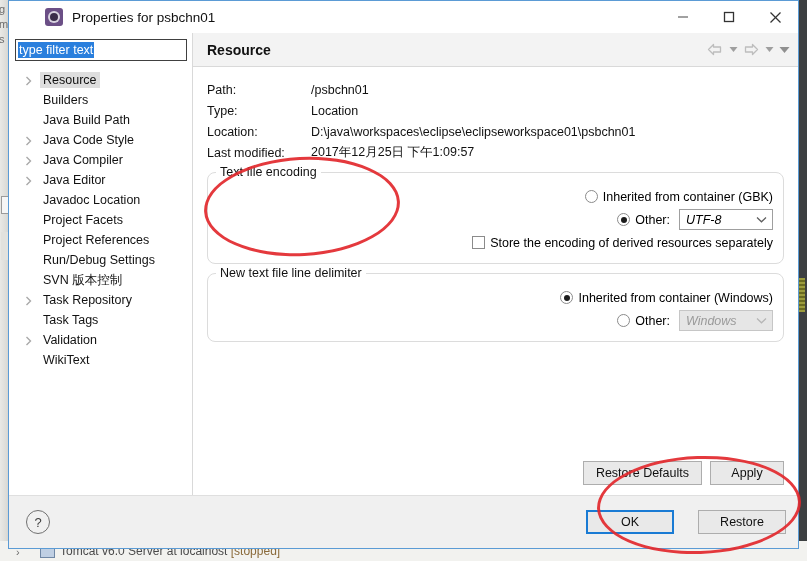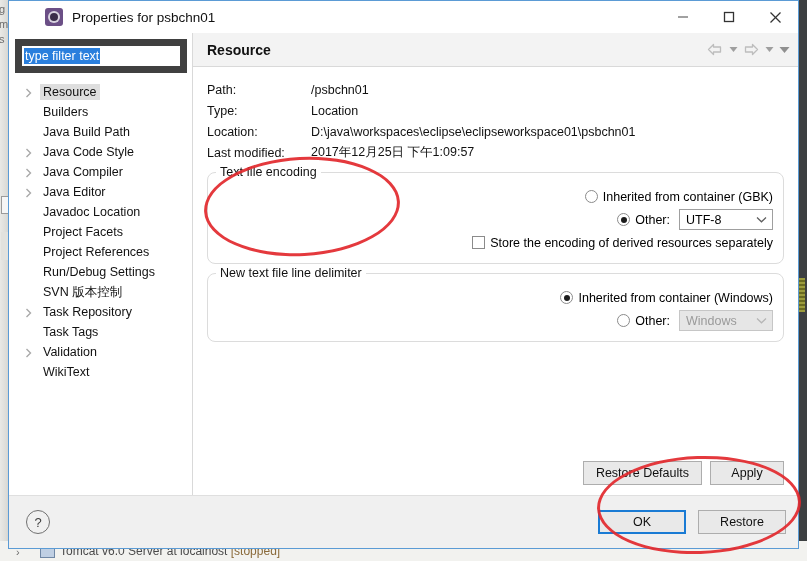--- a/index.html
+++ b/index.html
@@ -181,21 +181,21 @@
     border-right: 1px solid #d9d9d9;
     display: flex;
     flex-direction: column;
     background: #ffffff;
     padding: 6px 0 0 6px;
     box-sizing: border-box;
   }
   .filter-box {
     width: 172px;
     height: 20px;
-    border: 7px solid #404040;
+    border: 1px solid #404040;
     box-sizing: border-box;
     background: #fff;
     display: flex;
     align-items: center;
     padding: 10px 2px;
     flex: 0 0 auto;
   }
   .filter-sel {
     background: #2a7fdd;
     color: #ffffff;
@@ -343,20 +343,21 @@
     width: 94px; height: 21px;
     border: 1px solid #9f9f9f;
     background: #fff;
     display: flex;
     align-items: center;
     justify-content: space-between;
     padding: 0 5px 0 6px;
     box-sizing: border-box;
     font-size: 12.5px;
     margin-left: 9px;
+    font-style: italic;
   }
   .combo.disabled {
     background: #e6e6e6;
     border-color: #c6c6c6;
     color: #9a9a9a;
   }
   .combo .chev { color: #5d5d5d; font-size: 10px; line-height:1; }
   .combo.disabled .chev { color: #b5b5b5; }
   .ctl-label { white-space: nowrap; }
 
@@ -403,21 +404,21 @@
     display: flex;
     align-items: center;
     justify-content: center;
     font-size: 13px;
     background: #f0f0f0;
   }
   .footer-btns {
     position: absolute;
     right: 12px;
     display: flex;
-    gap: 12px;
+    gap: 24px;
   }
   .btn.primary {
     border: 2px solid #1a7bd4;
     background: #e9e9e9;
     min-width: 88px;
   }
   .btn.wide { min-width: 88px; }
 
   
   .annot {

